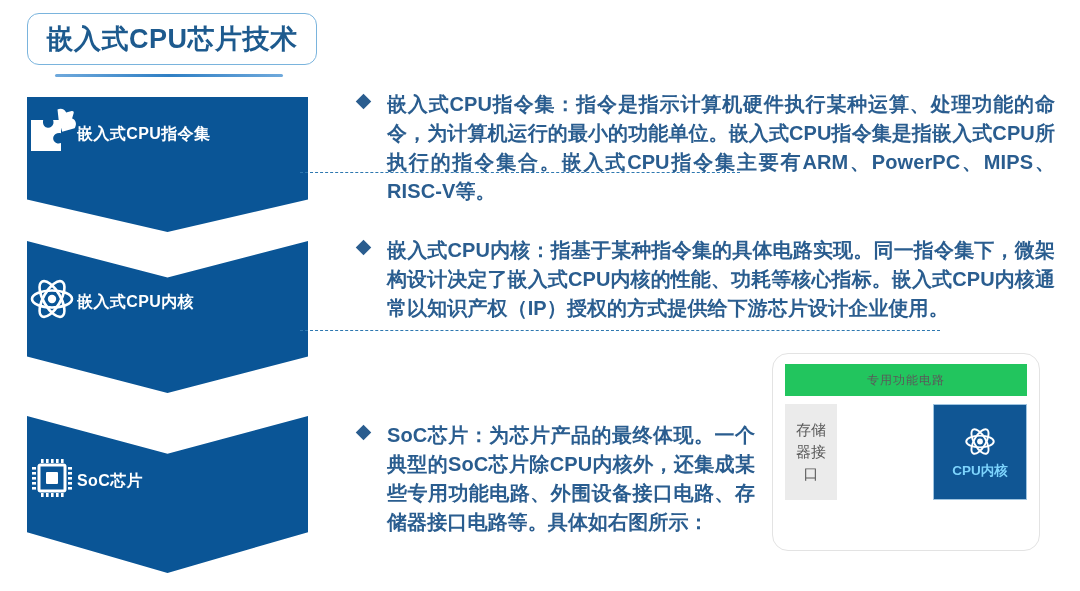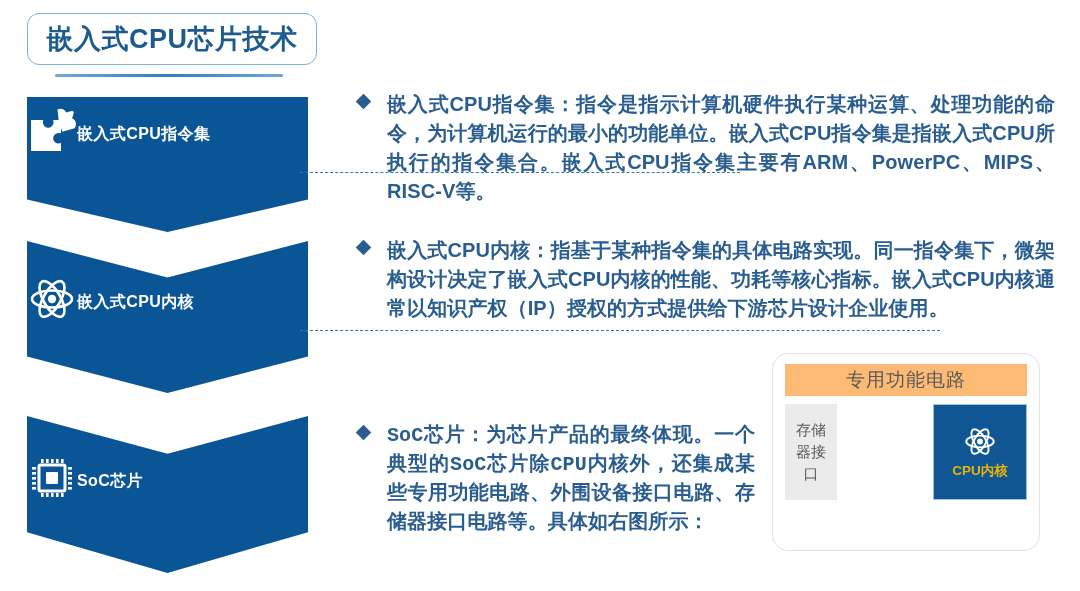--- a/index.html
+++ b/index.html
@@ -134,42 +134,42 @@
     color: #2a5d8f;
     font-weight: bold;
     text-align: justify;
     letter-spacing: 0.1px;
   }
   #bullet-1 { left: 358px; top: 90px; width: 700px; }
   #bullet-1 .bullet-text { width: 668px; }
   #bullet-2 { left: 358px; top: 236px; width: 700px; }
   #bullet-2 .bullet-text { width: 668px; }
   #bullet-3 { left: 358px; top: 421px; width: 400px; }
-  #bullet-3 .bullet-text { width: 368px; font-family: Liberation Mono, monospace; }
+  #bullet-3 .bullet-text { width: 368px; }
 
   
   #soc-diagram {
     position: absolute;
     left: 772px;
     top: 353px;
     width: 268px;
     height: 198px;
     box-sizing: border-box;
     border: 1.5px solid #e3e3e3;
     border-radius: 16px;
     background: #ffffff;
     padding: 10px 12px;
   }
   .soc-bar {
     height: 32px;
-    background: #fdba74;
+    background: #22c55e;
     display: flex;
     align-items: center;
     justify-content: center;
-    font-size: 19px;
+    font-size: 12px;
     color: #5a5a5a;
     letter-spacing: 1px;
   }
   #soc-middle {
     display: flex;
     align-items: stretch;
     justify-content: space-between;
     height: 96px;
     margin: 8px 0;
   }
@@ -194,21 +194,21 @@
     flex-direction: column;
     align-items: center;
     justify-content: center;
     box-sizing: border-box;
   }
   #soc-core-icon { width: 36px; height: 33px; display: block; }
   #soc-core-label {
     margin-top: 4px;
     font-size: 13.5px;
     font-weight: bold;
-    color: #eab308;
+    color: #7dd3fc;
     white-space: nowrap;
   }
 </style>
 </head>
 <body>
 
 <div id="title-block">
   <div id="title-box">
     <span id="title-text">嵌入式CPU芯片技术</span>
   </div>

